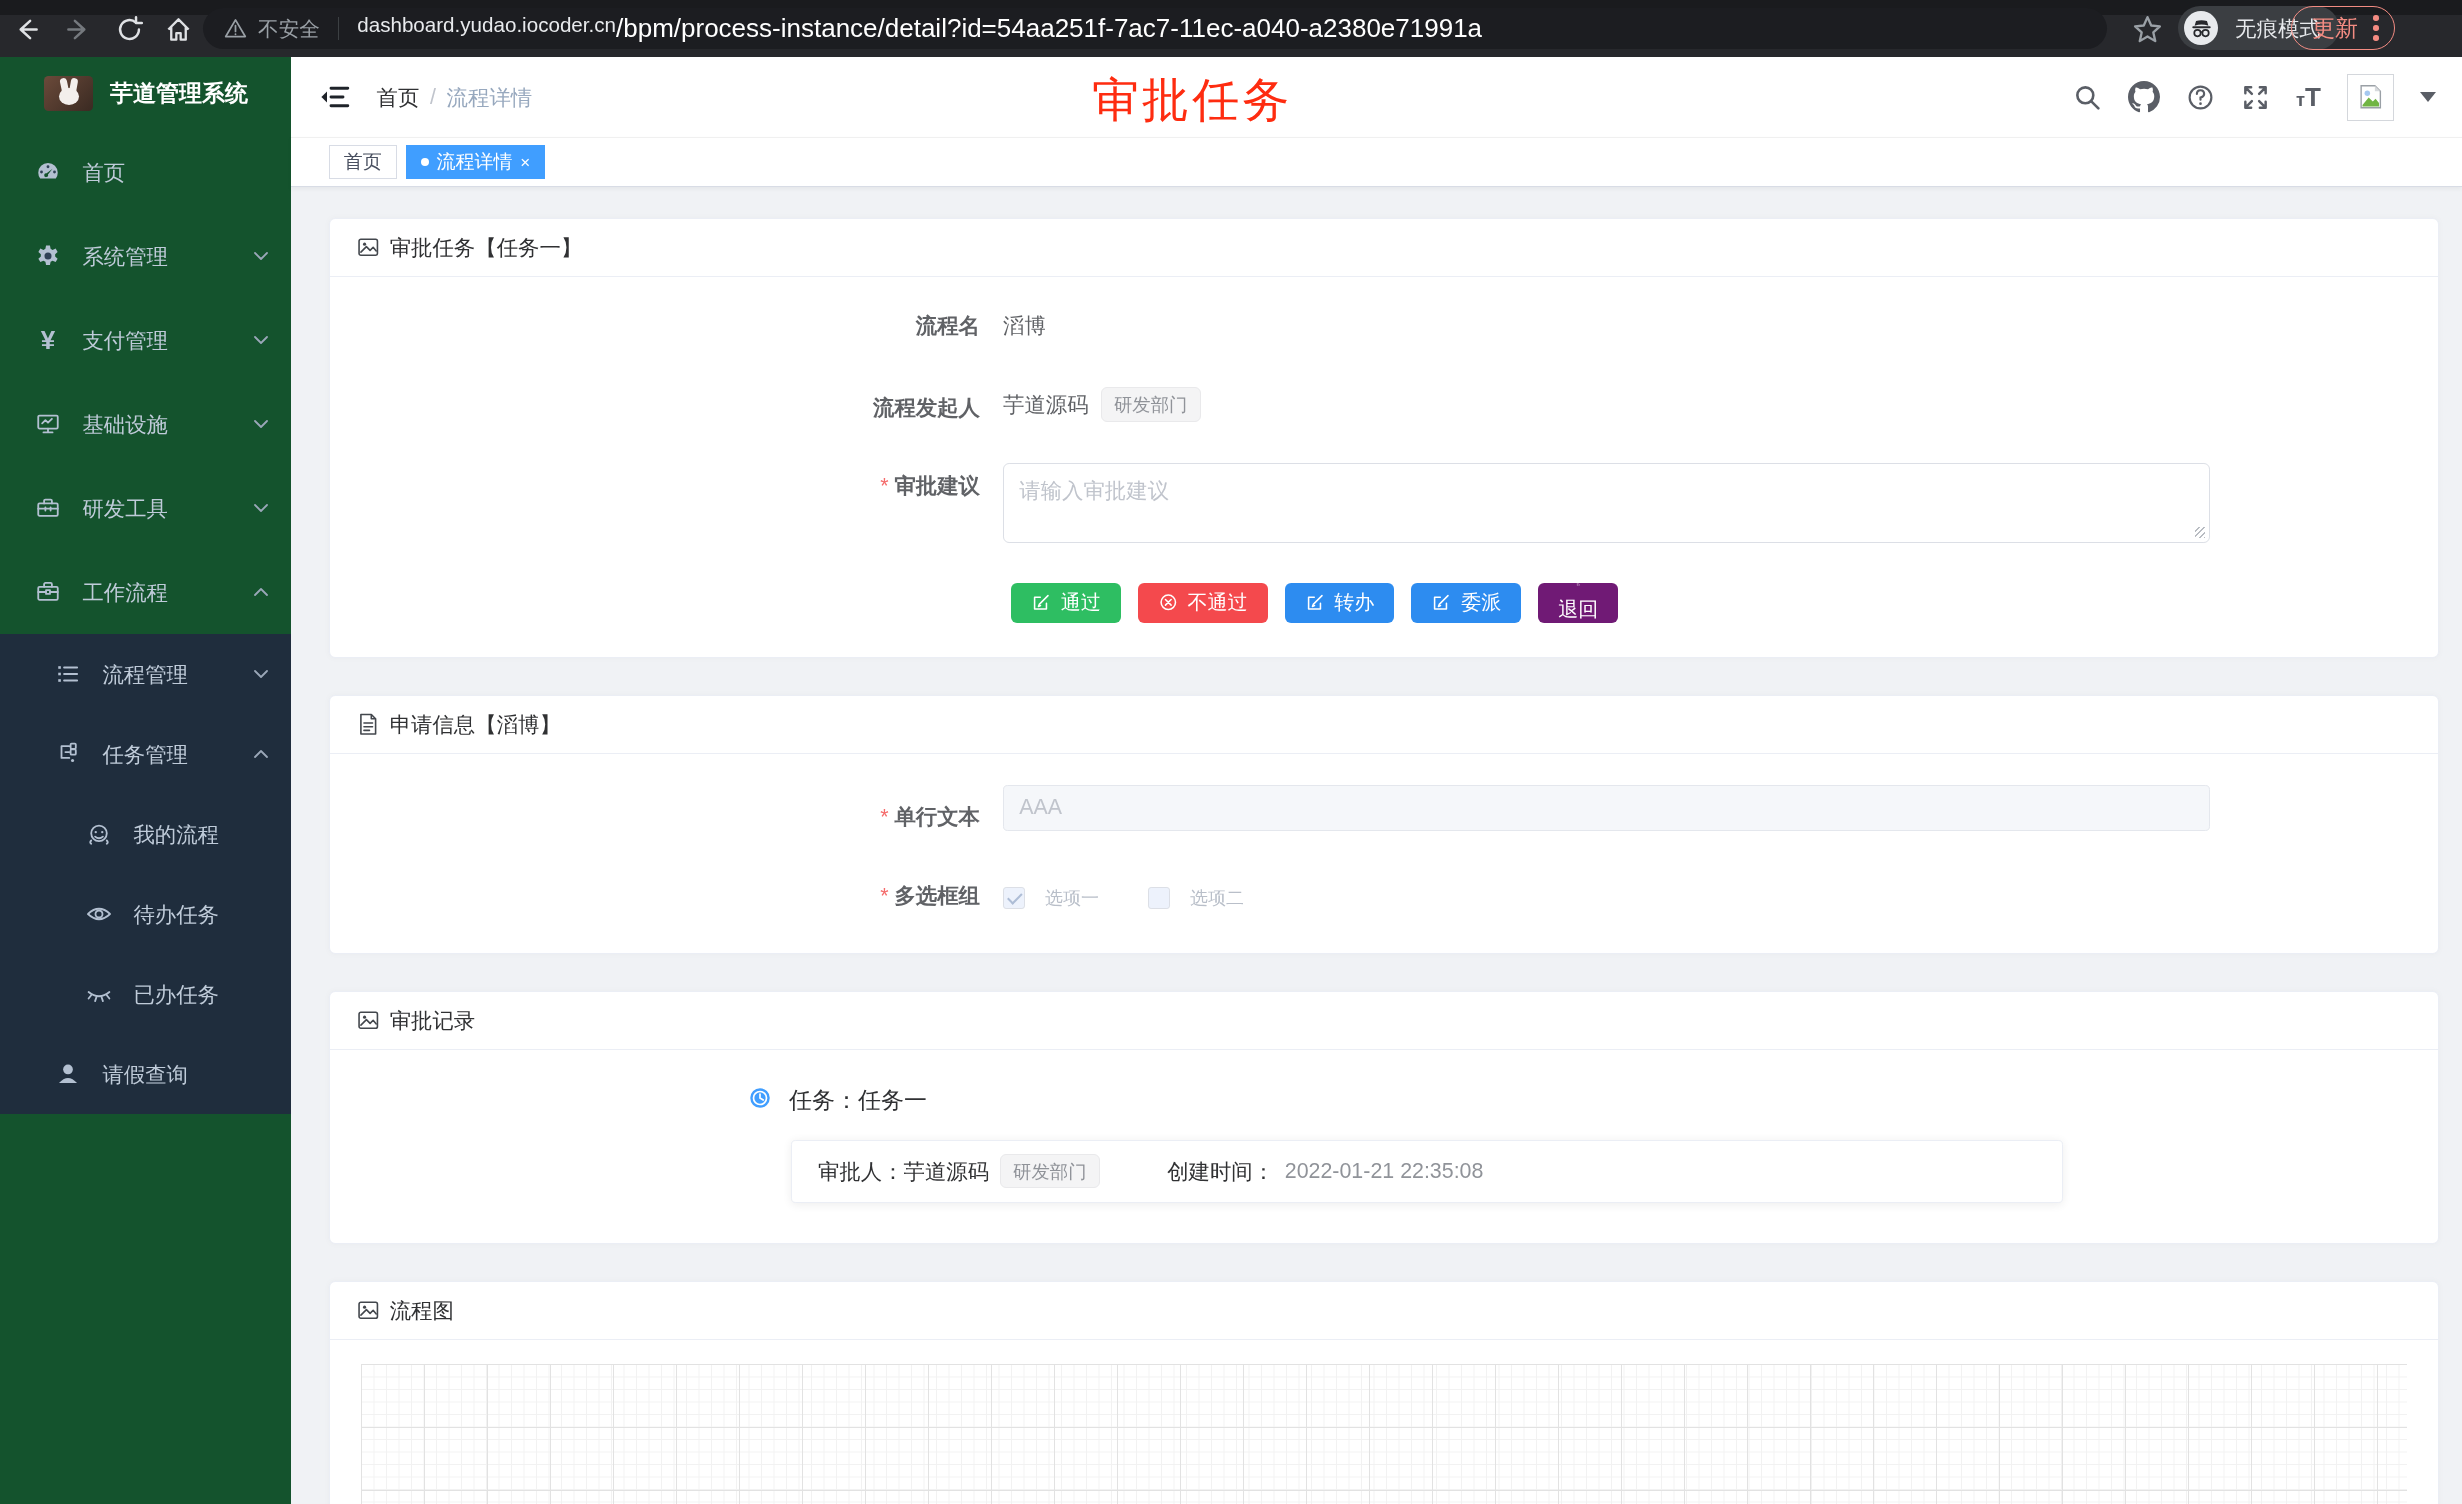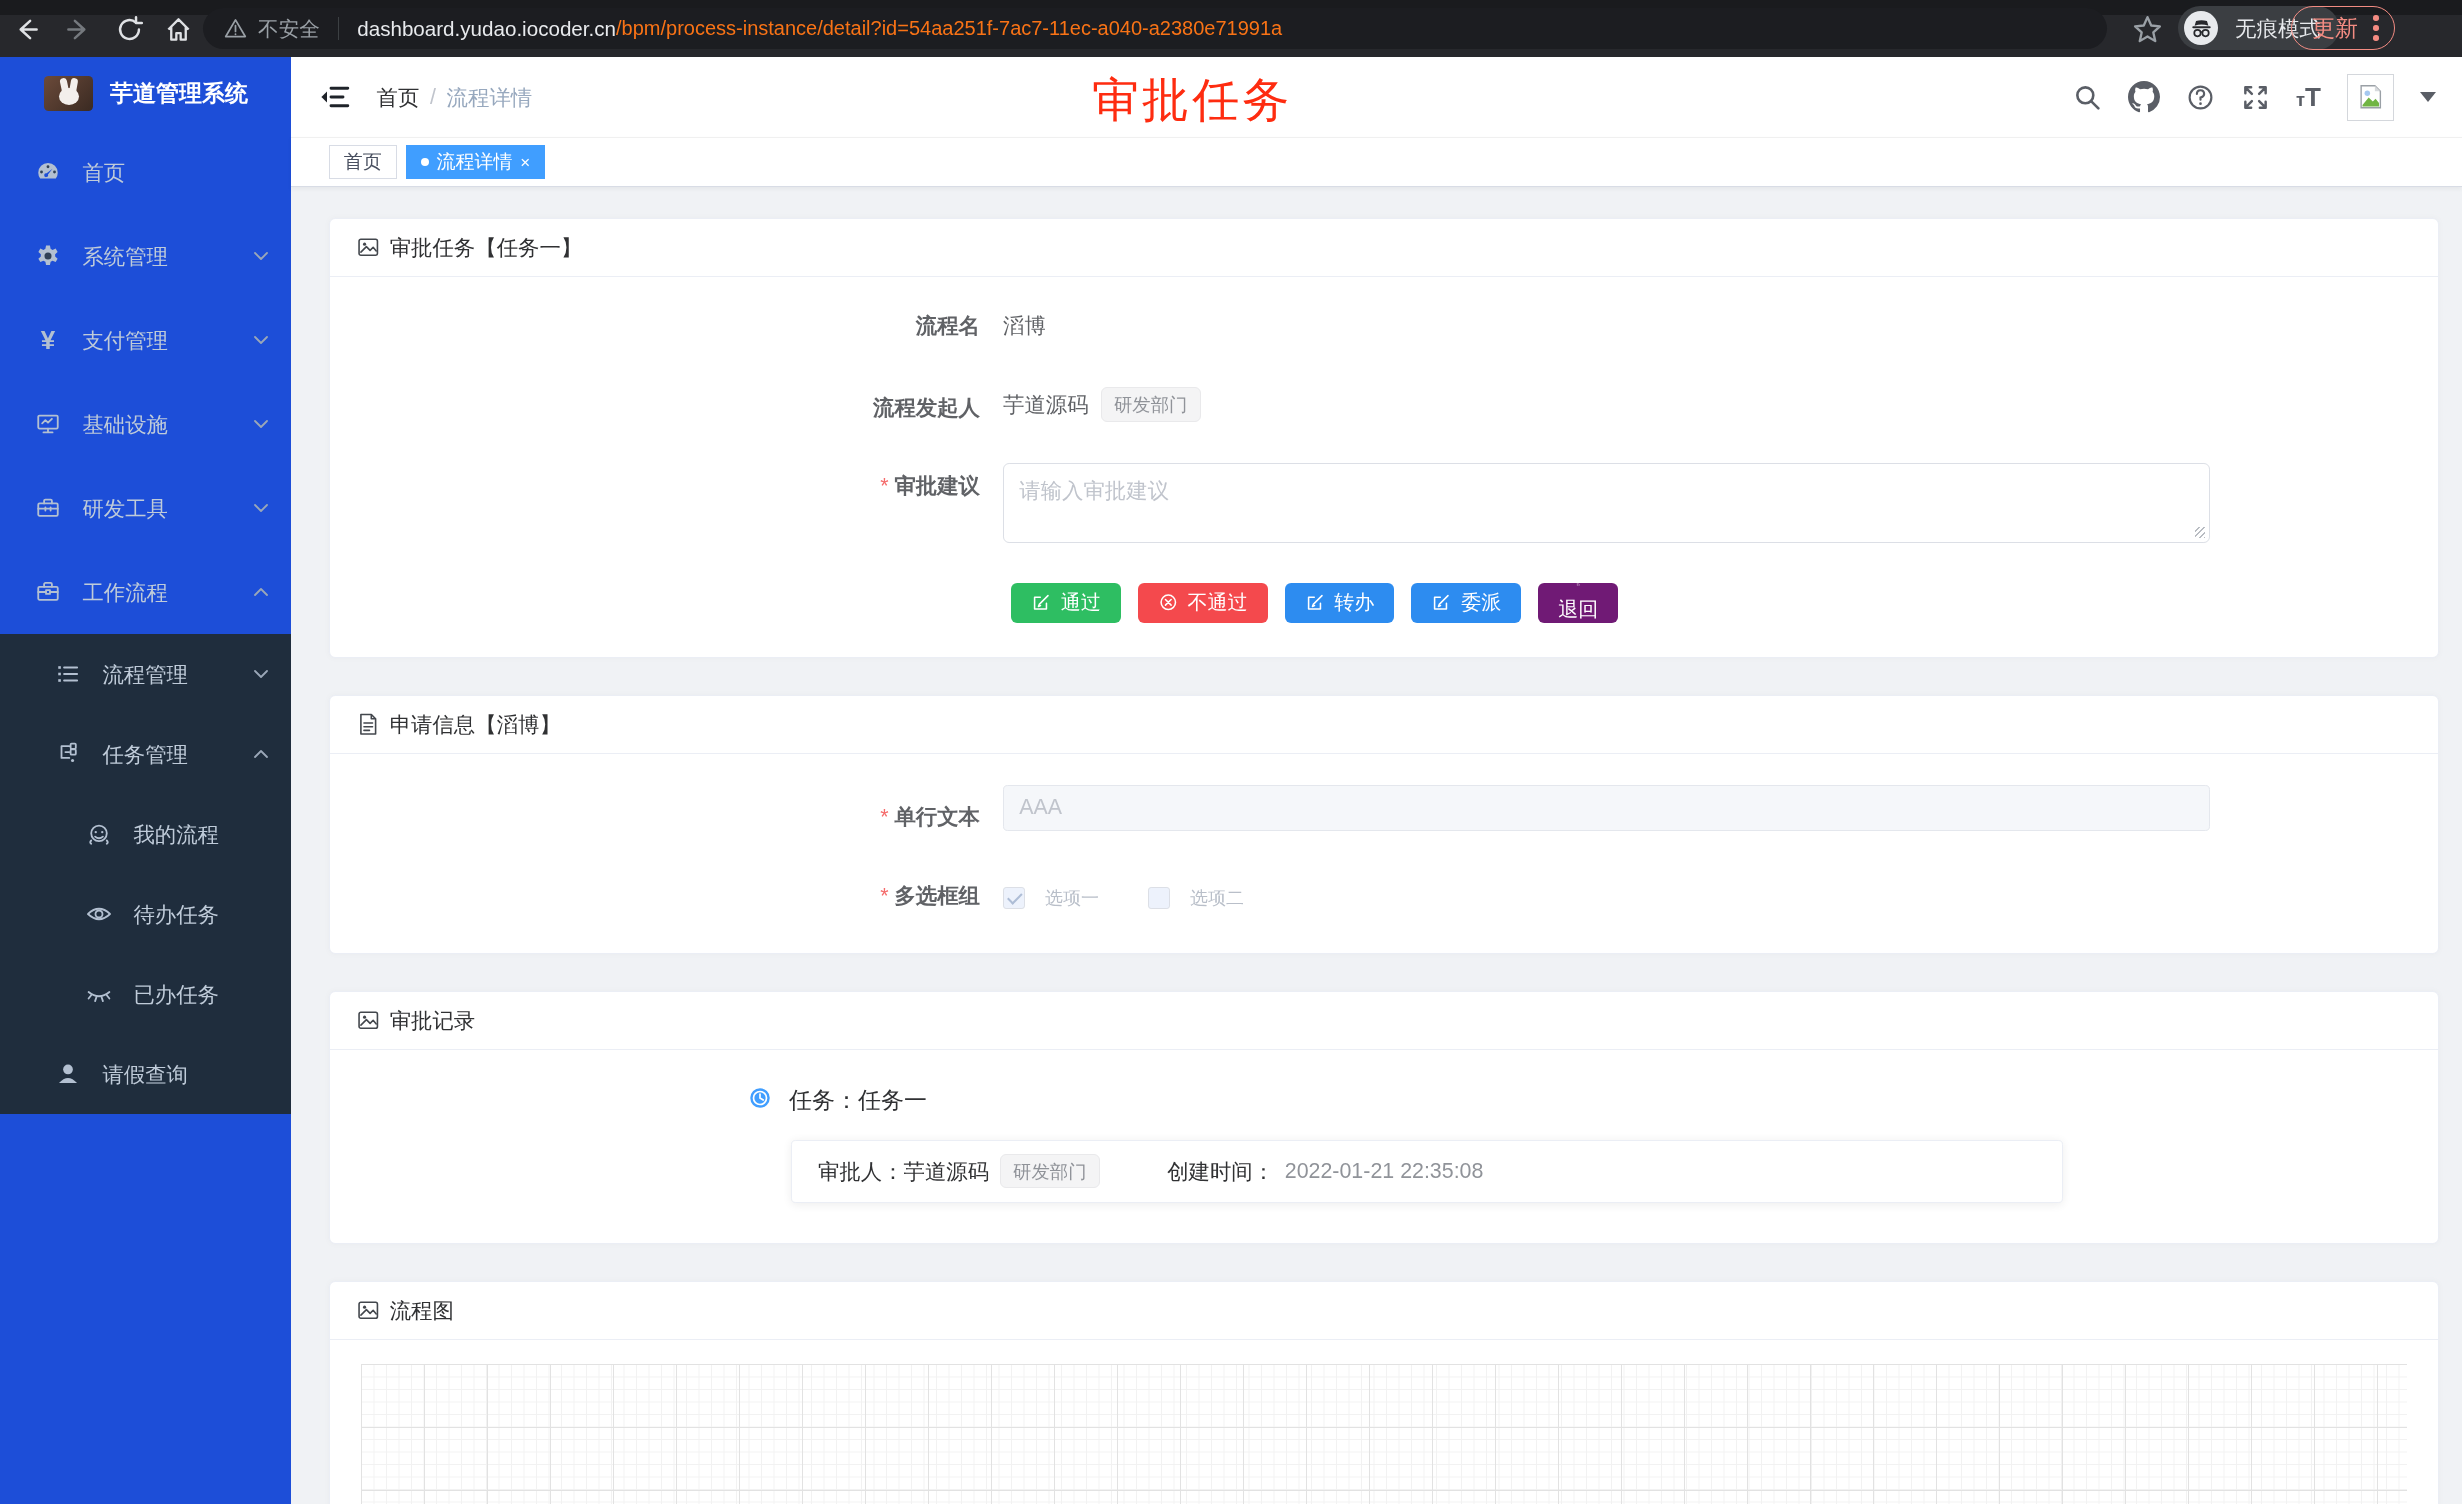--- a/index.html
+++ b/index.html
@@ -11,39 +11,39 @@
   .browser-bar { position:relative; width:100%; height:57px;
     background:linear-gradient(#1a1b1e 0 15.3px,#27282c 15.3px); }
   .nav-ic { position:absolute; top:15.3px; width:29px; height:29px; color:#dfe1e4; }
   .nav-ic.dim { color:#75797e; }
   .url-pill { position:absolute; left:203px; top:8.4px; width:1904px; height:41px;
     border-radius:20.6px; background:#1c1d21; display:flex; align-items:center;
     padding-left:21.4px; gap:10.7px; }
   .sec-label { color:#9aa0a6; font-size:20.6px; }
   .url-sep { width:0.8px; height:23px; background:#3c4043; margin:0 7.6px; }
   .url-host { color:#e8eaed; font-size:20.6px; }
-  .url-path { color:#f97316; font-size:20px; }
+  .url-path { color:#ffffff; font-size:26px; }
   .star { position:absolute; left:2132px; top:13.8px; width:31px; height:31px; color:#9aa0a6; }
   .incog-pill { position:absolute; left:2178px; top:6.1px; height:44px; border-radius:22px;
     background:#3b3e42; display:flex; align-items:center; gap:17px; padding:0 18.4px 0 6.1px; }
   .incog-circle { width:34px; height:34px; border-radius:50%; background:#e8eaed;
     display:flex; align-items:center; justify-content:center; }
   .incog-label { color:#e8eaed; font-size:21.4px; }
   .update-pill { position:absolute; left:2291px; top:6.1px; height:44px; border-radius:22px;
     border:1.5px solid #f28b82; color:#f28b82; display:flex; align-items:center; gap:15.3px;
     padding:0 15.3px 0 20px; }
   .update-label { font-size:23px; }
   .kebab { display:flex; flex-direction:column; gap:4.6px; }
   .kebab i { width:5.4px; height:5.4px; border-radius:50%; background:#f28b82; }
 
   
   .app { display:flex; height:1448px; }
 
   
-  .sidebar { width:291px; background:#1d4ed8; flex-shrink:0; display:flex; flex-direction:column; }
+  .sidebar { width:291px; background:#14532d; flex-shrink:0; display:flex; flex-direction:column; }
   .logo-row { height:73px; display:flex; align-items:center; padding-left:44px; }
   .logo-img { width:49px; height:35px; border-radius:4.6px;
     background:linear-gradient(135deg,#6b4a3a,#3a2a22); position:relative; overflow:hidden; }
   .logo-img .ear { position:absolute; width:6.9px; height:17px; background:#f3efec; border-radius:3.8px; top:1.5px; }
   .logo-img .head { position:absolute; width:20px; height:17px; background:#f3efec; border-radius:50%; top:12.2px; left:14.5px; }
   .app-title { color:#fff; font-size:23px; font-weight:bold; margin-left:17px; }
   .menu { flex:1; }
   .m-item { position:relative; display:flex; align-items:center; height:84px; color:#bfcbd9;
     font-size:21.4px; cursor:pointer; }
   .m-item .mi { width:26px; height:26px; color:#b3c0d1; margin-right:21.4px; flex-shrink:0; }

